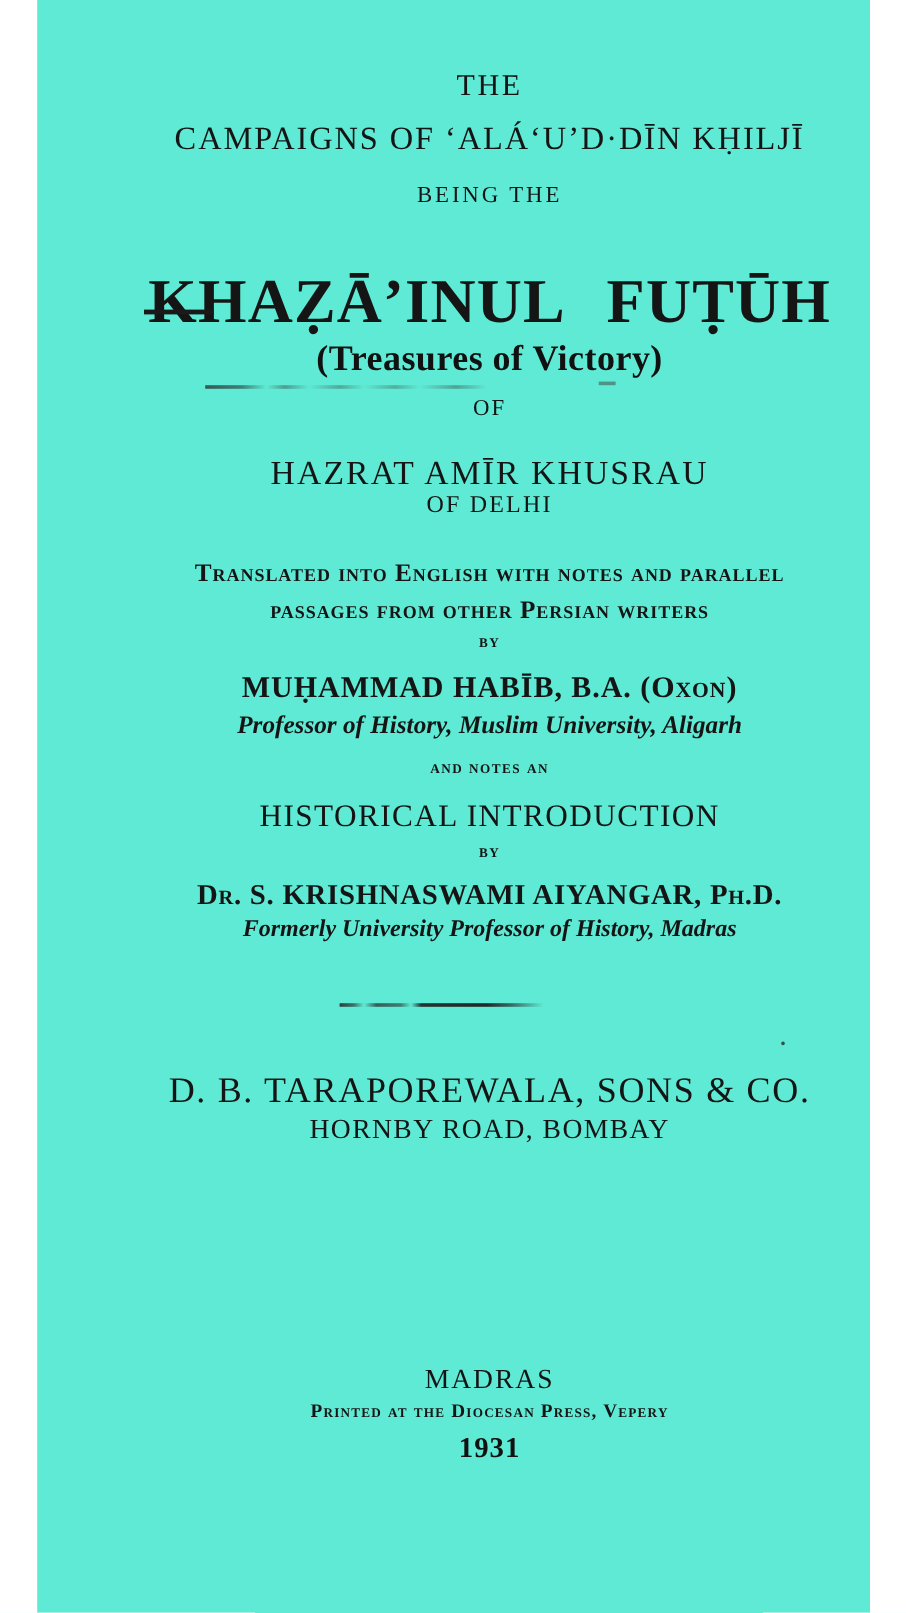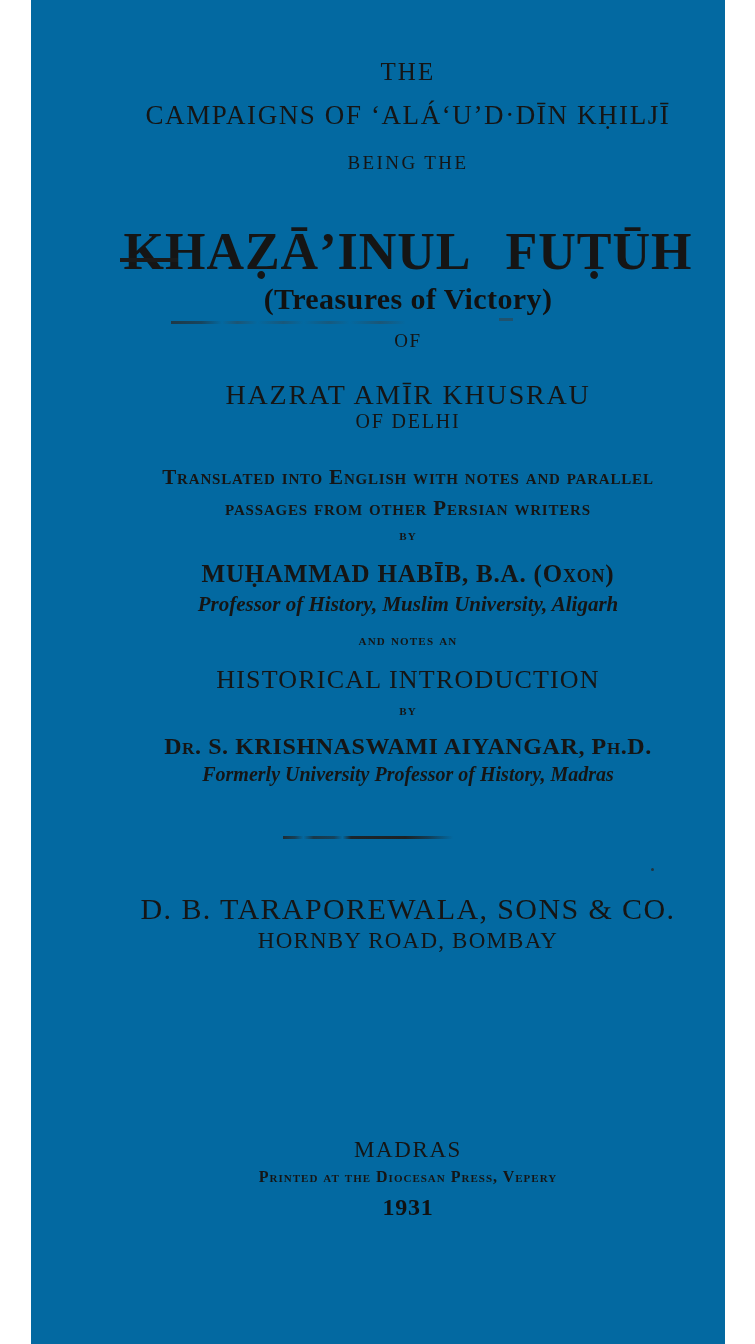--- a/index.html
+++ b/index.html
@@ -10,21 +10,21 @@
   }
   body {
     font-family: "Liberation Serif", "DejaVu Serif", serif;
     color: #111111;
   }
   .page {
     position: relative;
     width: 655px;
     height: 1344px;
     margin: 0 auto;
-    background: #0369a1;
+    background: #5eead4;
     overflow: hidden;
     padding-left: 39px;
   }
   .block {
     position: absolute;
     left: 0;
     width: 755px;
     text-align: center;
     font-weight: bold;
   }

